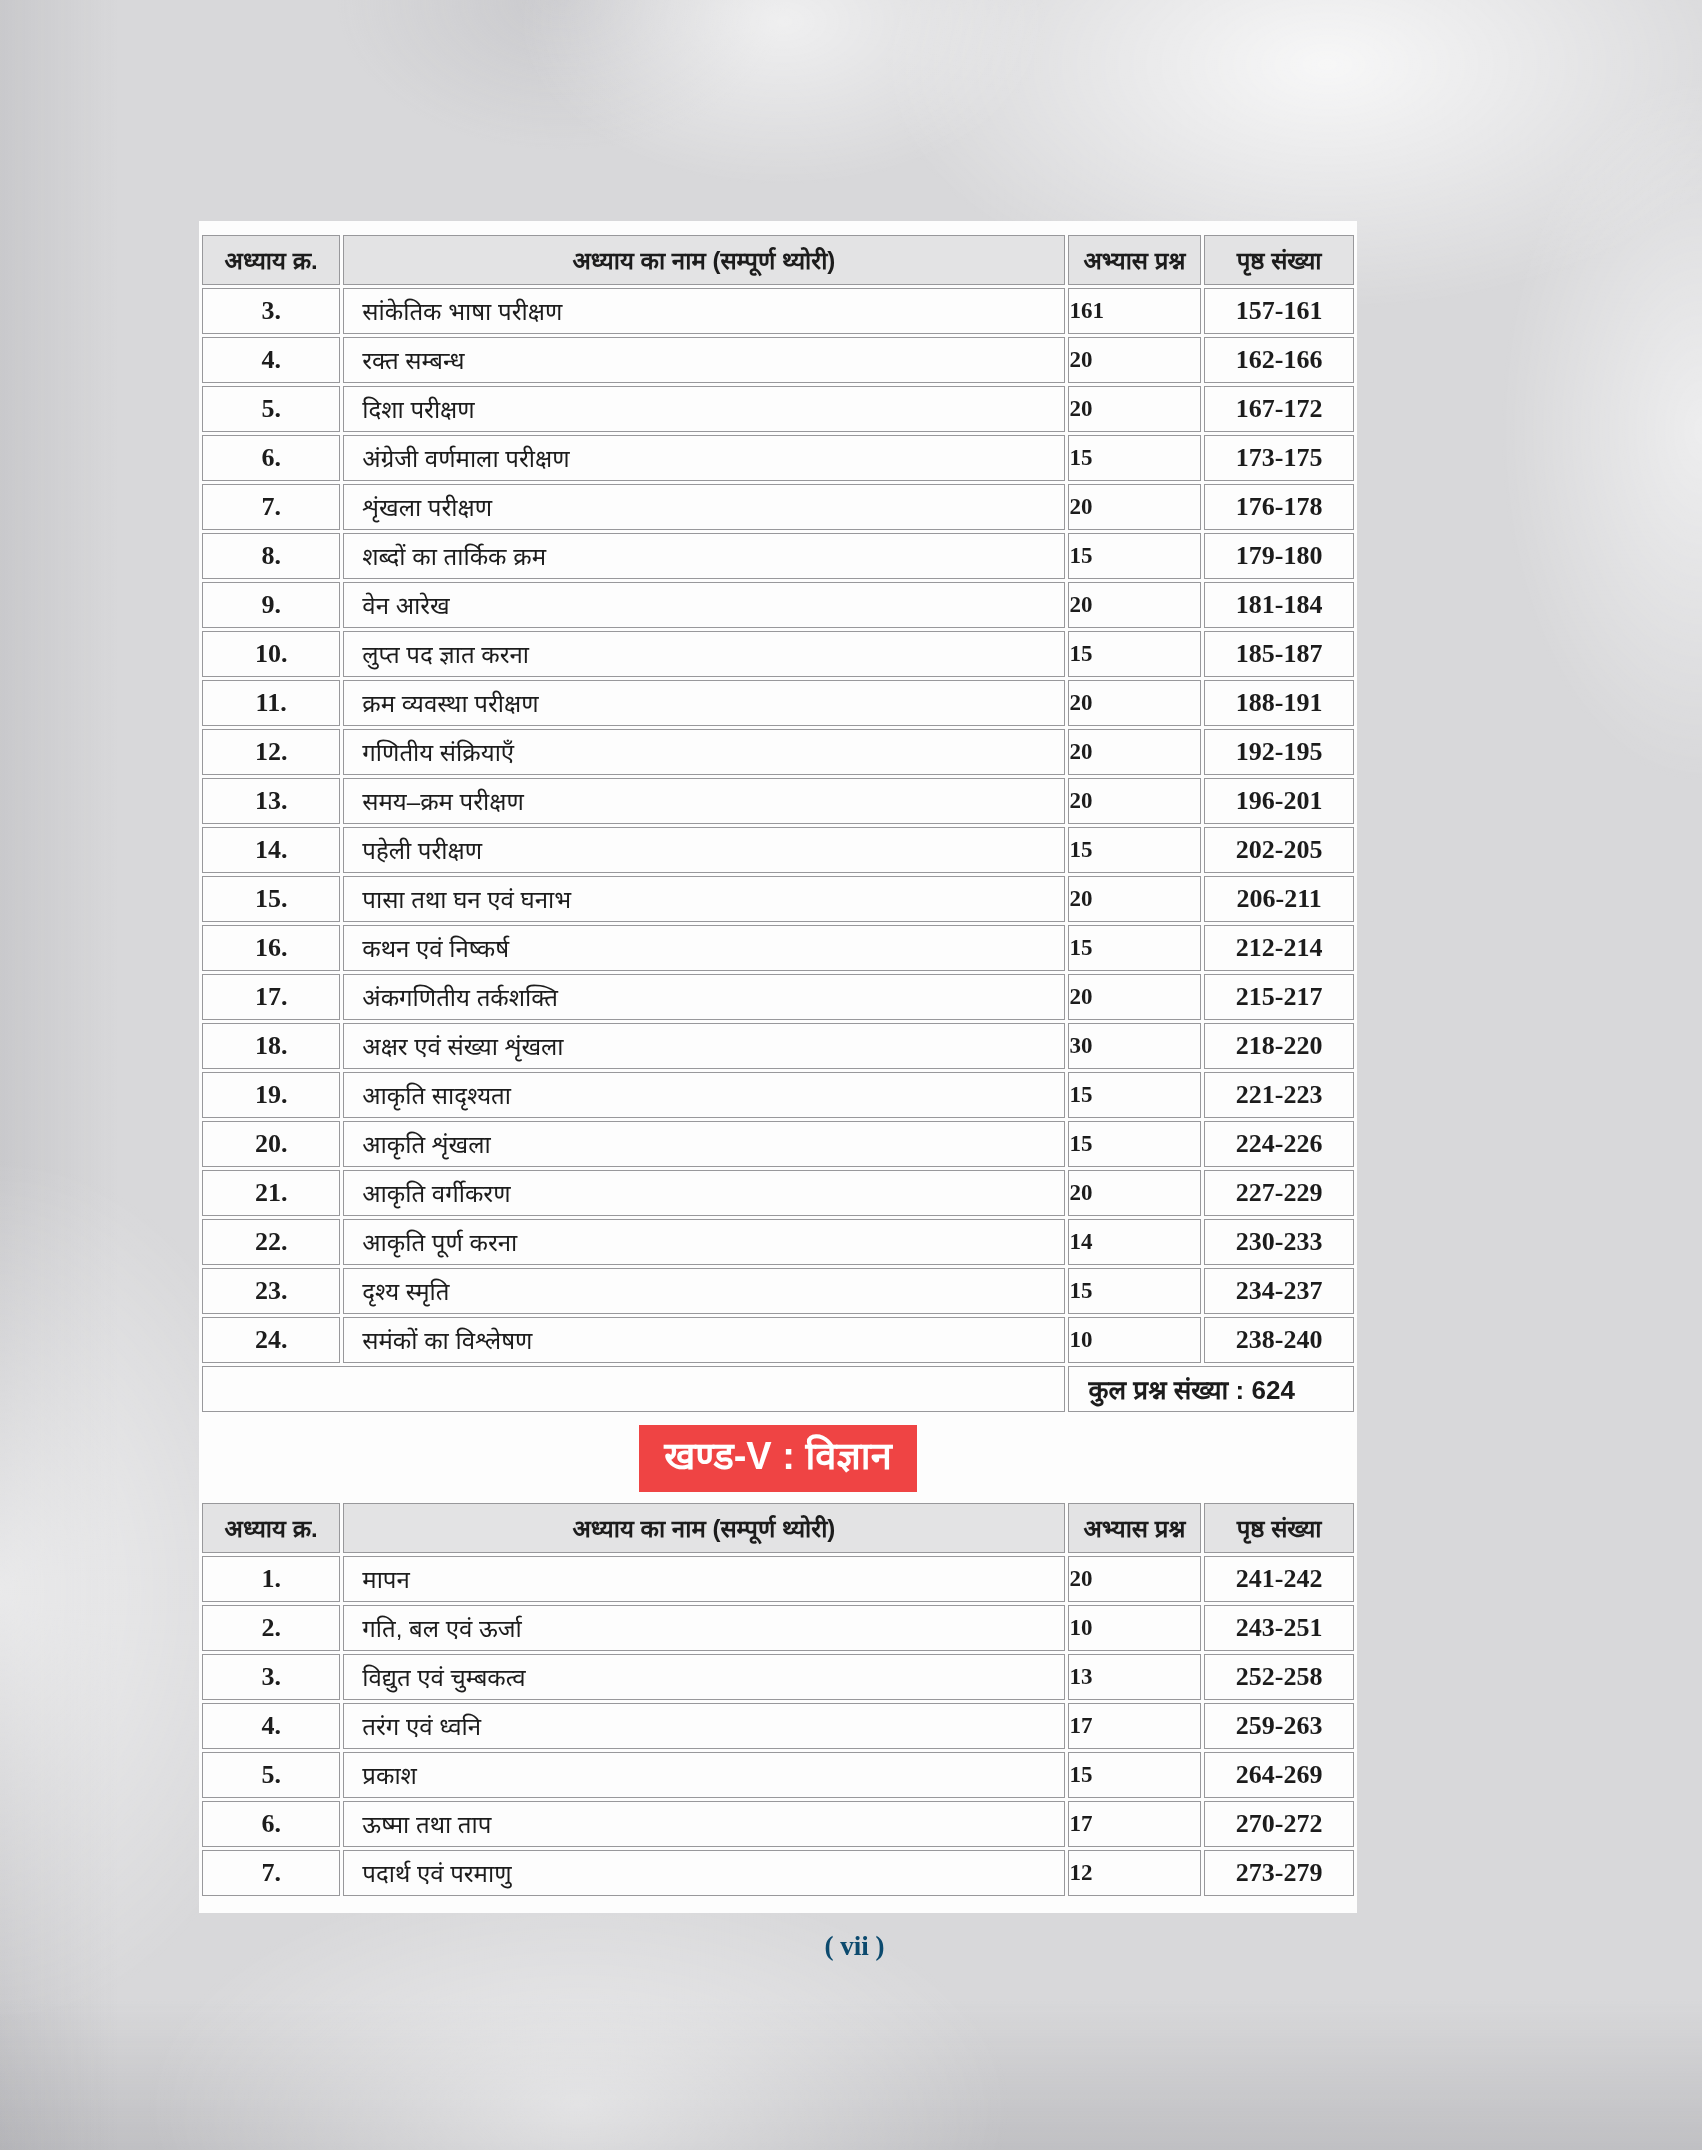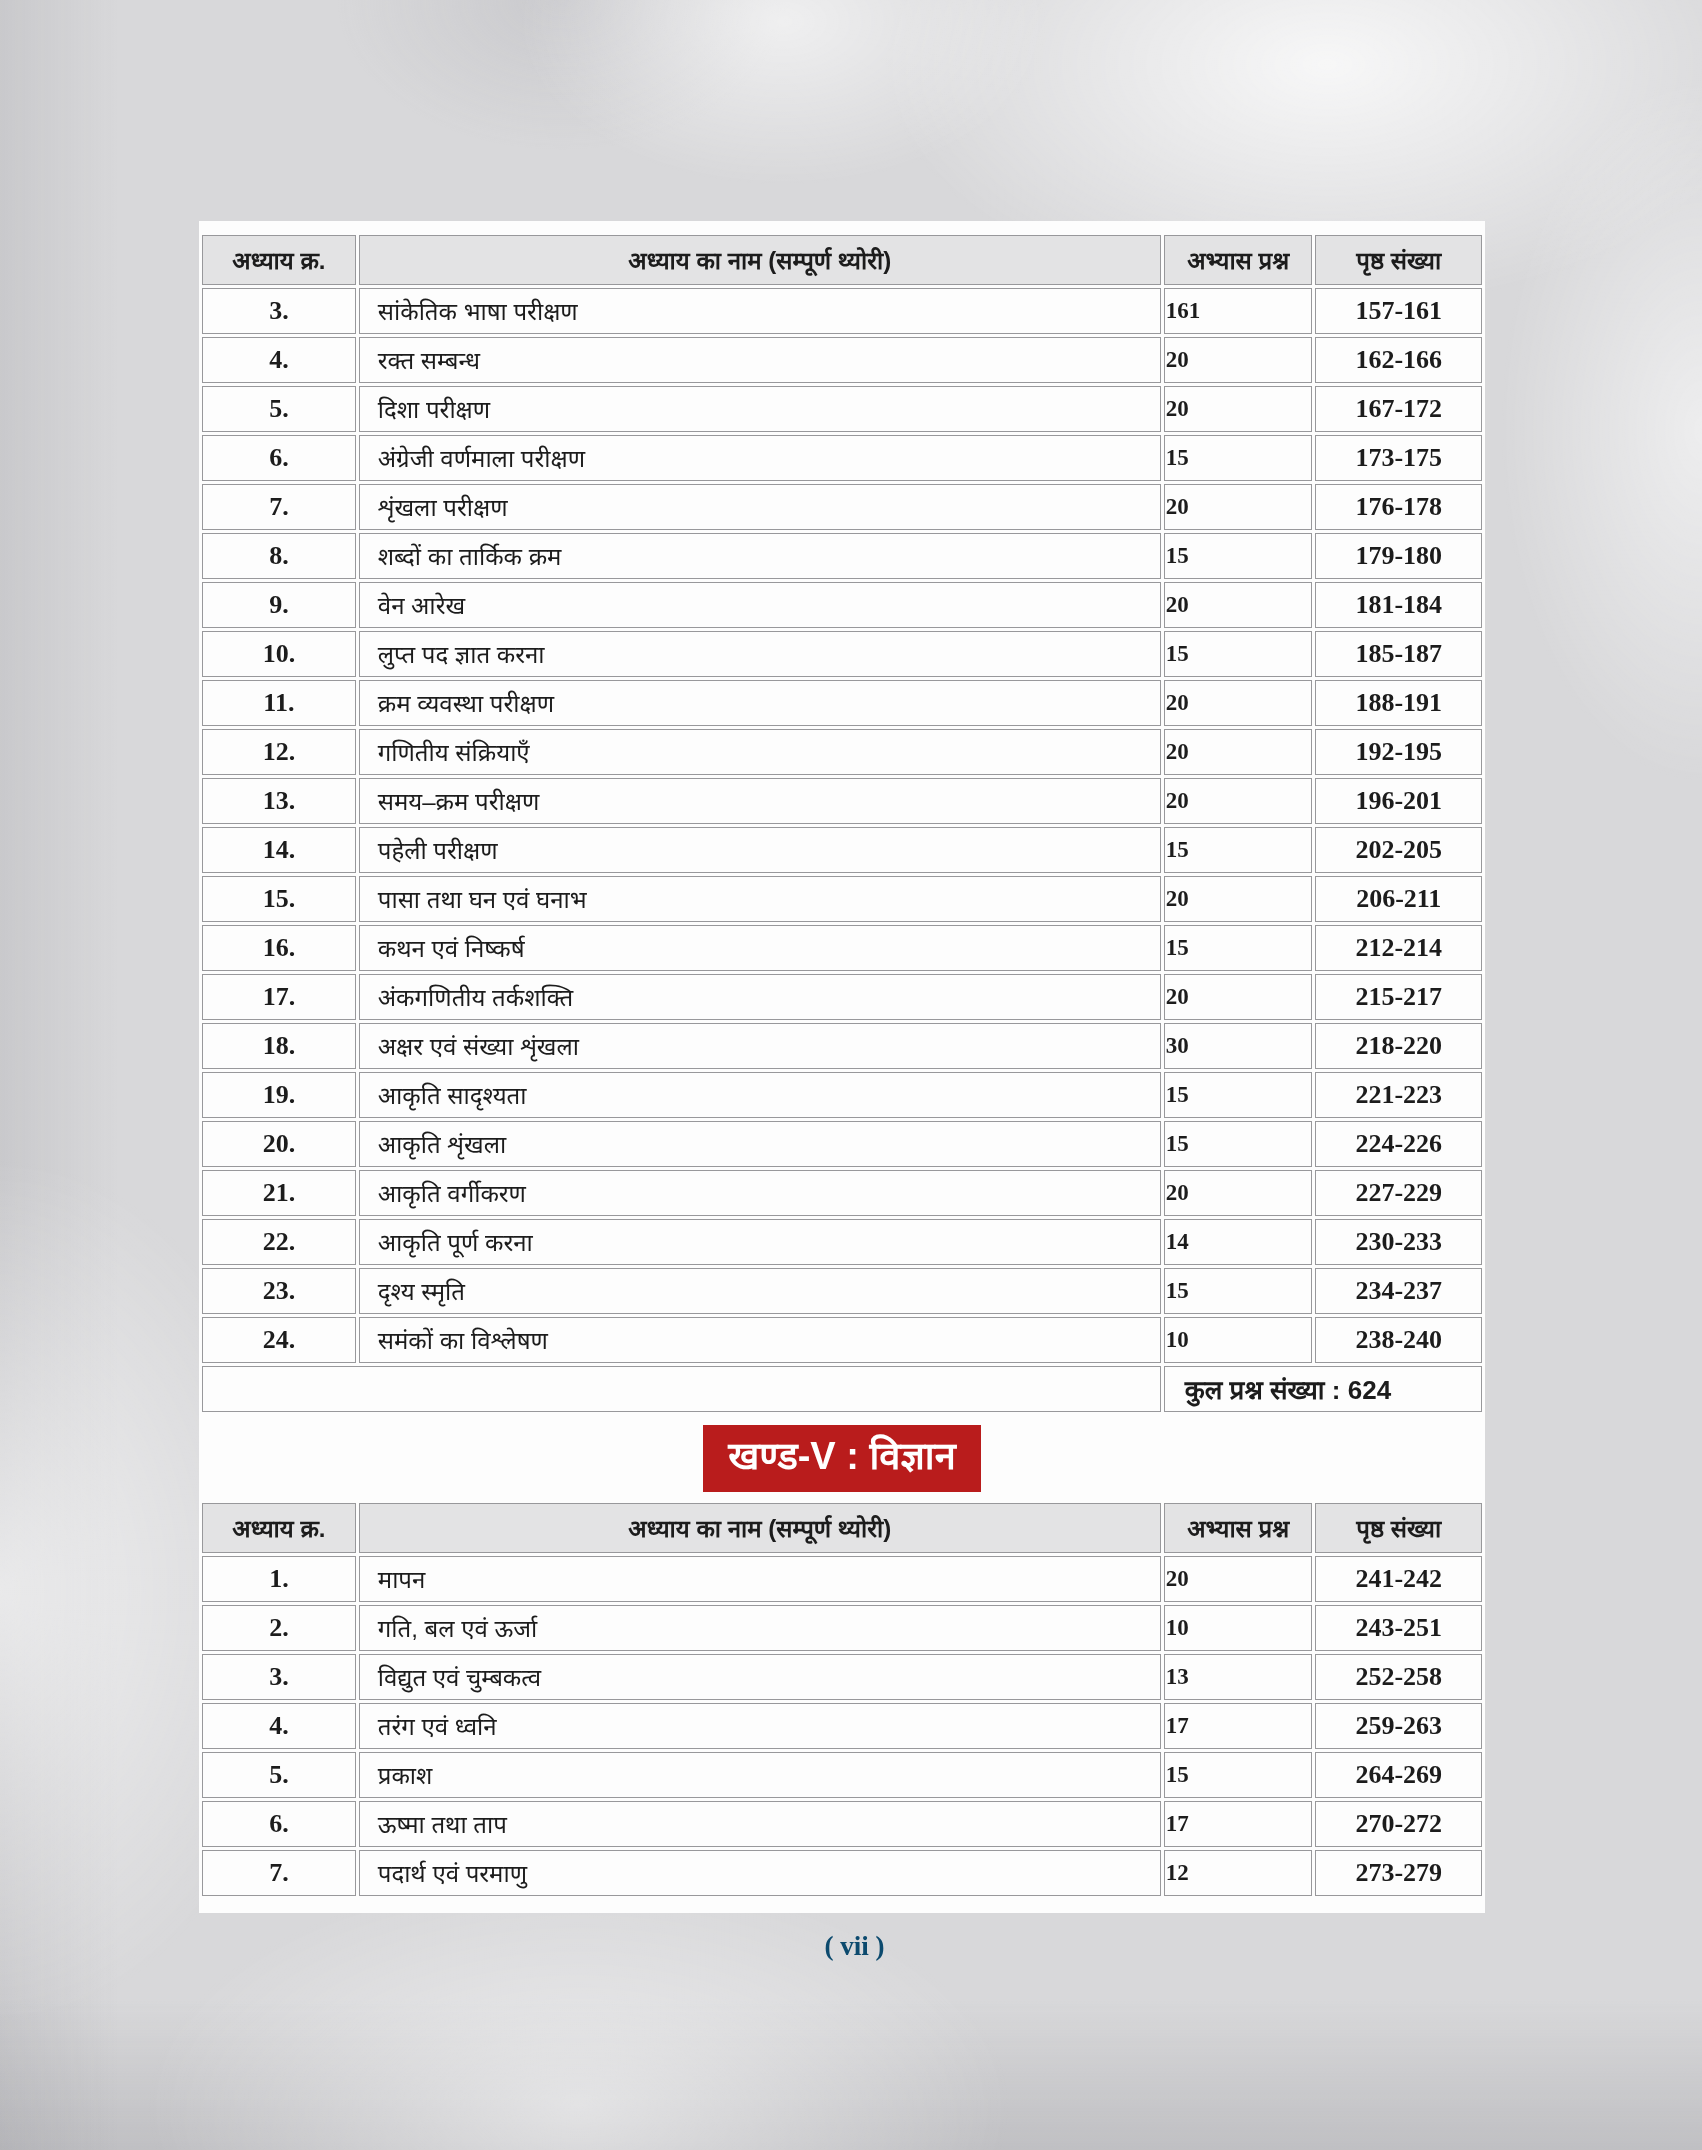--- a/index.html
+++ b/index.html
@@ -16,21 +16,21 @@
       radial-gradient(ellipse 287px 502px at 100% 20%, rgba(255,255,255,0.55), rgba(255,255,255,0) 70%),
       radial-gradient(ellipse 322px 215px at 33% 0%, rgba(170,170,176,0.30), rgba(170,170,176,0) 70%),
       radial-gradient(ellipse 466px 663px at 0% 74%, rgba(255,255,255,0.60), rgba(255,255,255,0) 65%),
       radial-gradient(ellipse 663px 358px at 34% 98%, rgba(255,255,255,0.50), rgba(255,255,255,0) 65%),
       linear-gradient(90deg, rgba(110,110,118,0.14), rgba(110,110,118,0) 7%),
       linear-gradient(180deg, rgba(0,0,0,0) 93%, rgba(105,105,112,0.22) 100%);
   }
   .panel {
     position: absolute;
     left: 199px; top: 221px;
-    width: 1286px;
+    width: 1158px;
     background: #fdfdfd;
     padding: 10.7px 0 14.3px 0;
     box-sizing: border-box;
   }
   table.toc {
     width: 100%;
     border-collapse: separate;
     border-spacing: 3.6px;
     table-layout: fixed;
   }
@@ -74,21 +74,21 @@
   }
   td.c-total {
     text-align: left;
     padding-left: 20px;
     font-size: 26px;
     font-weight: 700;
   }
   .section-banner {
     display: table;
     margin: 10.7px auto 7.2px auto;
-    background: #b91c1c;
+    background: #ef4444;
     color: #ffffff;
     font-size: 38px;
     font-weight: 700;
     padding: 9.9px 25px 13.4px 25px;
     line-height: 1.15;
   }
   .footer {
     position: absolute;
     left: 199px; top: 1931px;
     width: 1311px;

